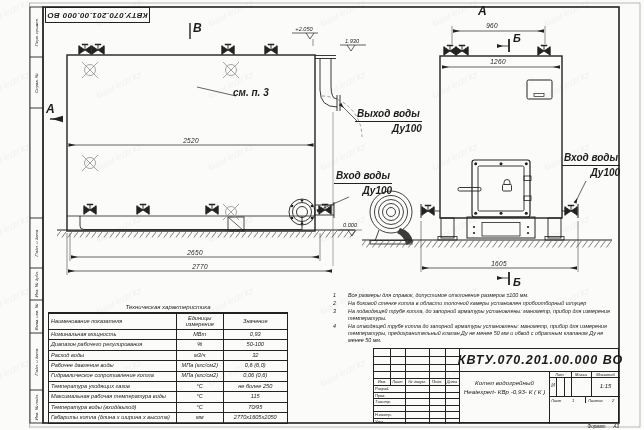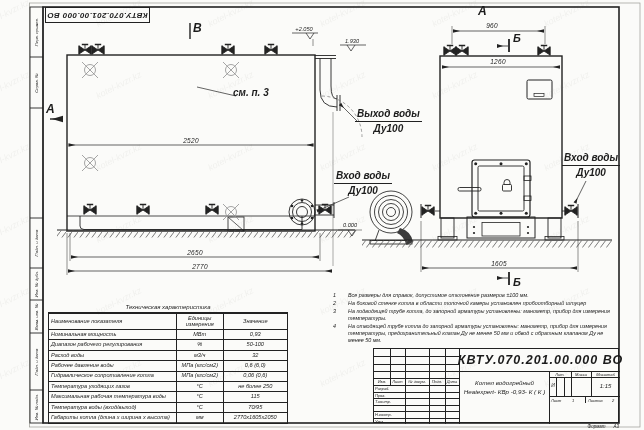--- a/index.html
+++ b/index.html
@@ -8,21 +8,21 @@
   .abs{position:absolute;}
   
   .wm-layer{position:absolute;inset:0;z-index:1;pointer-events:none;}
   .wm{position:absolute;font-size:9px;font-style:italic;color:#8a8a80;opacity:.09;
       transform:rotate(-27deg);white-space:nowrap;}
   
   .it{font-style:italic;}
   .dim{font-size:6.5px;font-style:italic;text-align:center;letter-spacing:.3px;z-index:3;}
   .elev{font-size:5.6px;font-style:italic;text-align:center;z-index:3;}
   .viewletter{font-size:12px;font-style:italic;font-weight:bold;z-index:3;}
-  .portlbl{z-index:3;font-style:italic;font-weight:600;font-size:10px;text-align:center;line-height:1.15;}
+  .portlbl{z-index:3;font-style:italic;font-weight:600;font-size:10px;text-align:right;line-height:1.15;}
   .portlbl .l1{border-bottom:.9px solid #222;padding:0 2px 1px 2px;}
   .portlbl .l2{padding-top:1px;}
   
   .stamp{left:45px;top:7px;width:103px;height:14px;border:1.2px solid #222;
          transform:rotate(180deg);font-size:8px;font-weight:bold;font-style:italic;
          text-align:center;line-height:14px;letter-spacing:.4px;z-index:3;background:transparent;}
   
   .vlab{font-size:4.3px;font-style:italic;text-align:center;height:12px;line-height:12px;
         transform:rotate(-90deg);z-index:3;white-space:nowrap;}
   

